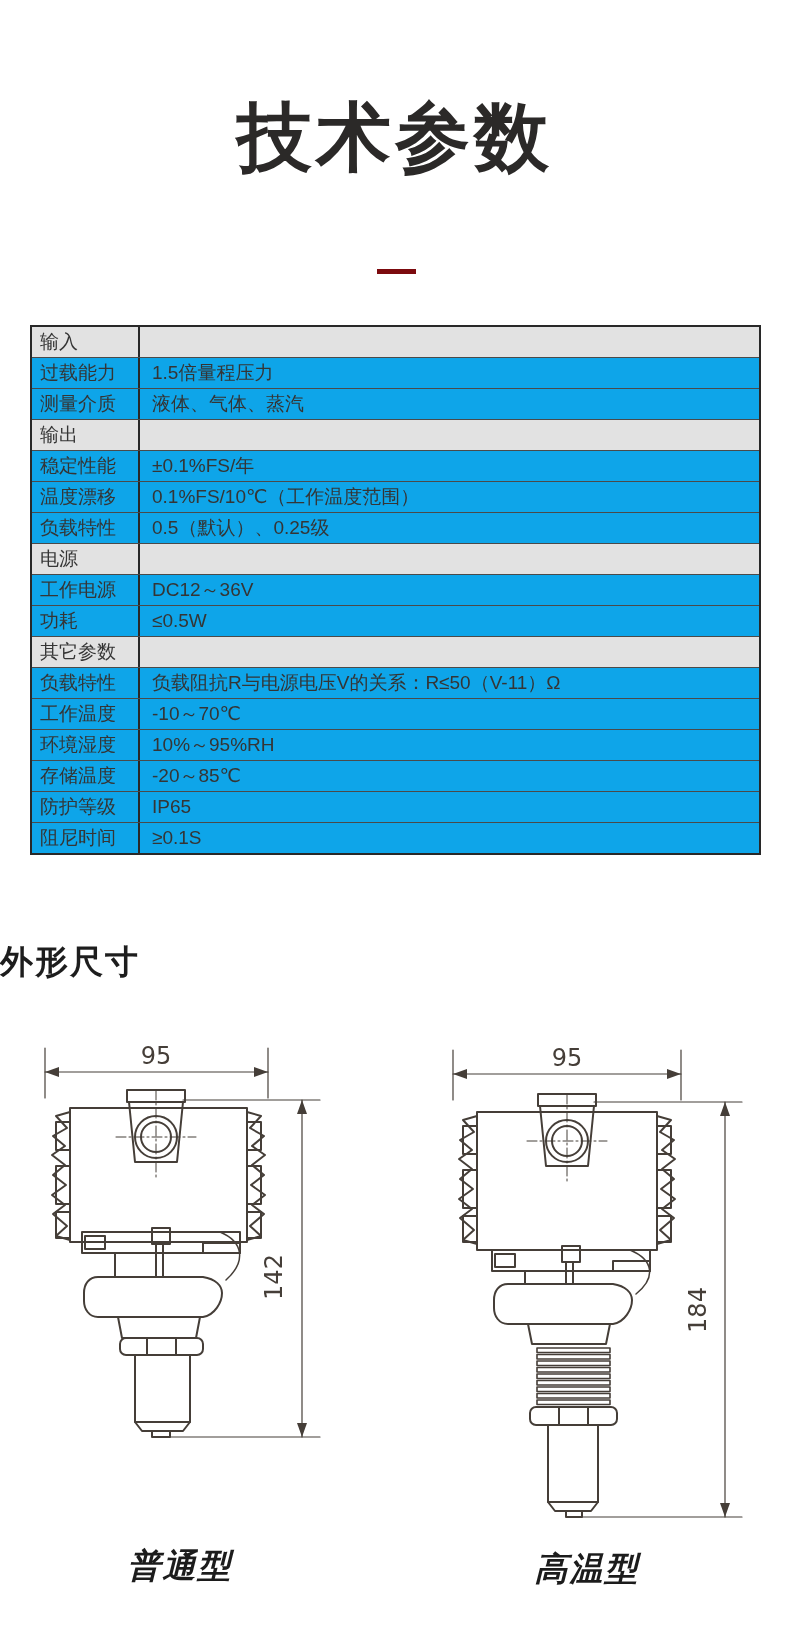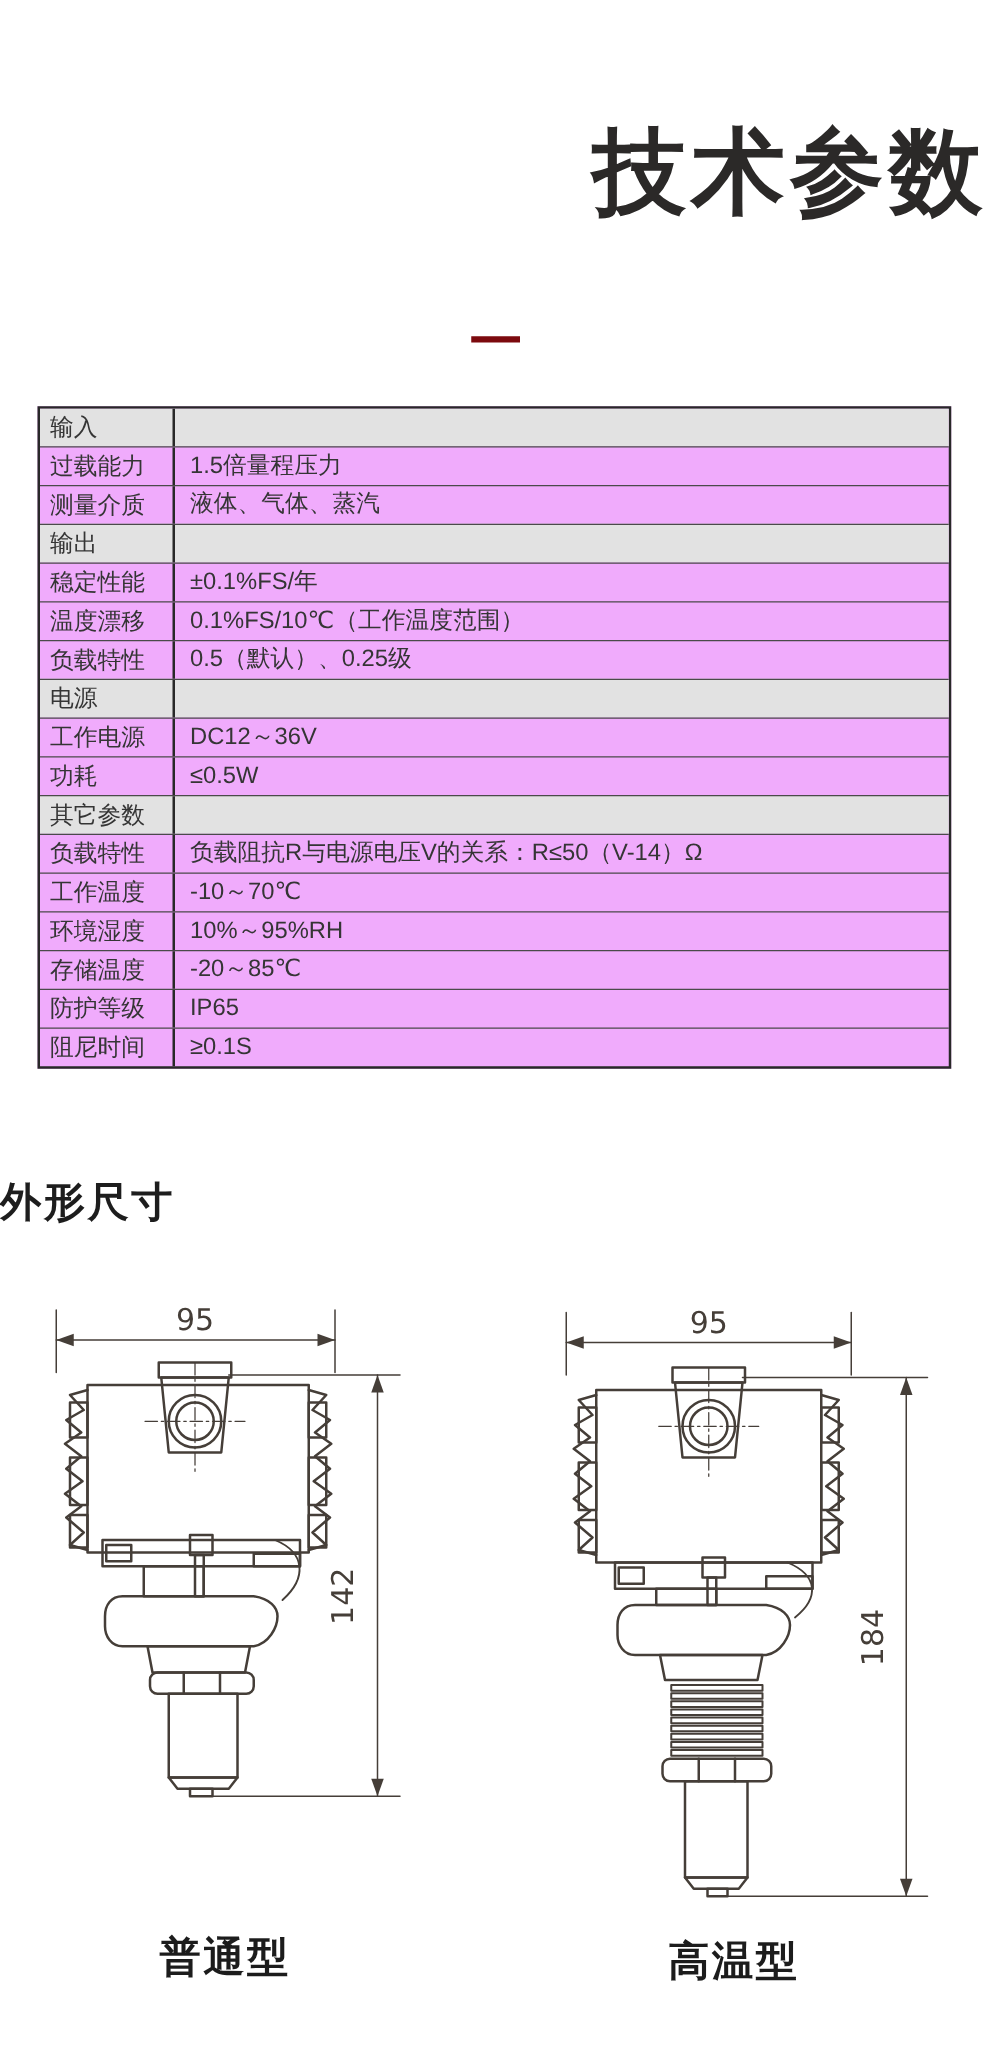--- a/index.html
+++ b/index.html
@@ -1,34 +1,34 @@
 <!DOCTYPE html>
 <html><head>
 <meta charset="utf-8">
 <style>
   html,body{margin:0;padding:0;background:#ffffff;}
   .page{position:relative;width:790px;height:1636px;background:#ffffff;overflow:hidden;
         font-family:"Liberation Sans","DejaVu Sans",sans-serif;}
-  .page-title{position:absolute;top:88px;left:0;width:790px;text-align:right;
+  .page-title{position:absolute;top:88px;left:0;width:790px;text-align:center;
         font-size:75px;font-weight:900;letter-spacing:4px;color:#2b2928;}
   .title-divider{position:absolute;top:269px;left:377px;width:39px;height:5px;background:#7c0a0e;}
   .spec-table{position:absolute;left:30px;top:325px;width:727px;border:2px solid #282828;
-        font-size:19px;color:#353535;background:#f0abfc;}
+        font-size:19px;color:#353535;background:#0ea5e9;}
   .t-row{display:flex;border-top:1px solid #4a4a4a;min-height:27px;}
   .t-row:first-child{border-top:none;}
   .t-section{background:#e2e2e2;}
   .t-label{flex:0 0 98px;width:98px;border-right:2px solid #282828;
         padding:2px 0 2px 8px;display:flex;align-items:center;white-space:nowrap;}
   .t-value{flex:1;padding:2px 0 2px 12px;display:flex;flex-direction:column;
         justify-content:center;line-height:26px;}
   .section-heading{position:absolute;top:940px;left:0;width:756px;text-align:left;
         font-size:33px;font-weight:bold;color:#1d1d1d;letter-spacing:2px;}
   .drawing{position:absolute;}
   .drawing-caption{position:absolute;font-size:33px;font-weight:bold;color:#1c1c1c;
-        width:200px;text-align:center;letter-spacing:2px;}
+        width:200px;text-align:center;letter-spacing:2px;font-style:italic;}
   .caption-normal{left:80px;top:1544px;}
   .caption-high-temp{left:487px;top:1547px;}
 </style>
 </head>
 <body>
 
 <div class="page">
 
   <div class="page-title">技术参数</div>
   <div class="title-divider"></div>
@@ -88,21 +88,21 @@
           <div>≤0.5W</div>
         </div>
       </div>
       <div class="t-row t-section">
         <div class="t-label">其它参数</div>
         <div class="t-value"></div>
       </div>
       <div class="t-row">
         <div class="t-label">负载特性</div>
         <div class="t-value">
-          <div>负载阻抗R与电源电压V的关系：R≤50（V-14）Ω</div>
+          <div>负载阻抗R与电源电压V的关系：R≤50（V-11）Ω</div>
         </div>
       </div>
       <div class="t-row">
         <div class="t-label">工作温度</div>
         <div class="t-value">
           <div>-10～70℃</div>
         </div>
       </div>
       <div class="t-row">
         <div class="t-label">环境湿度</div>

